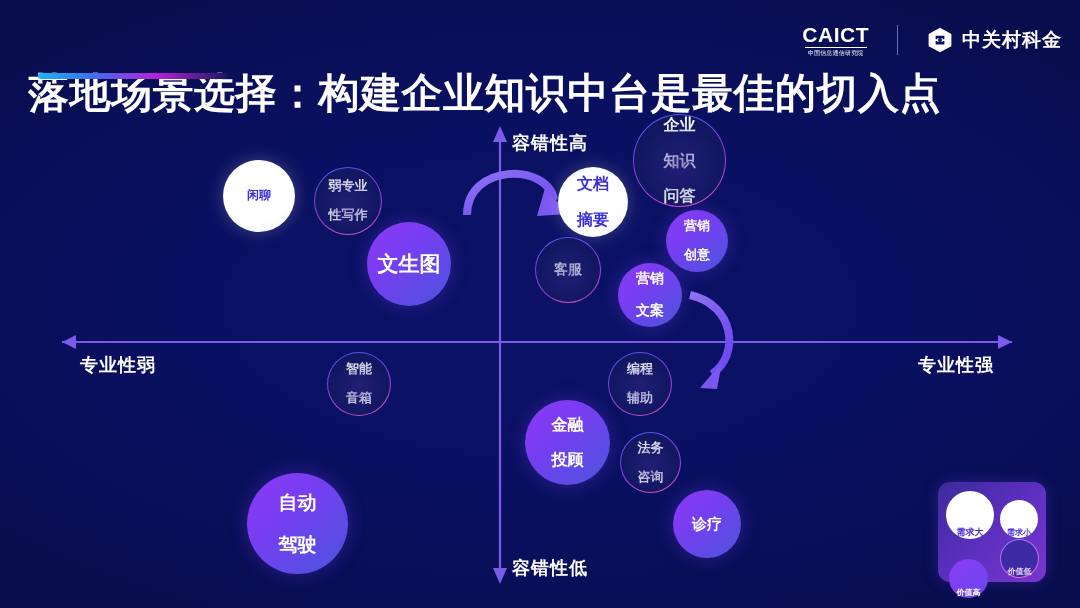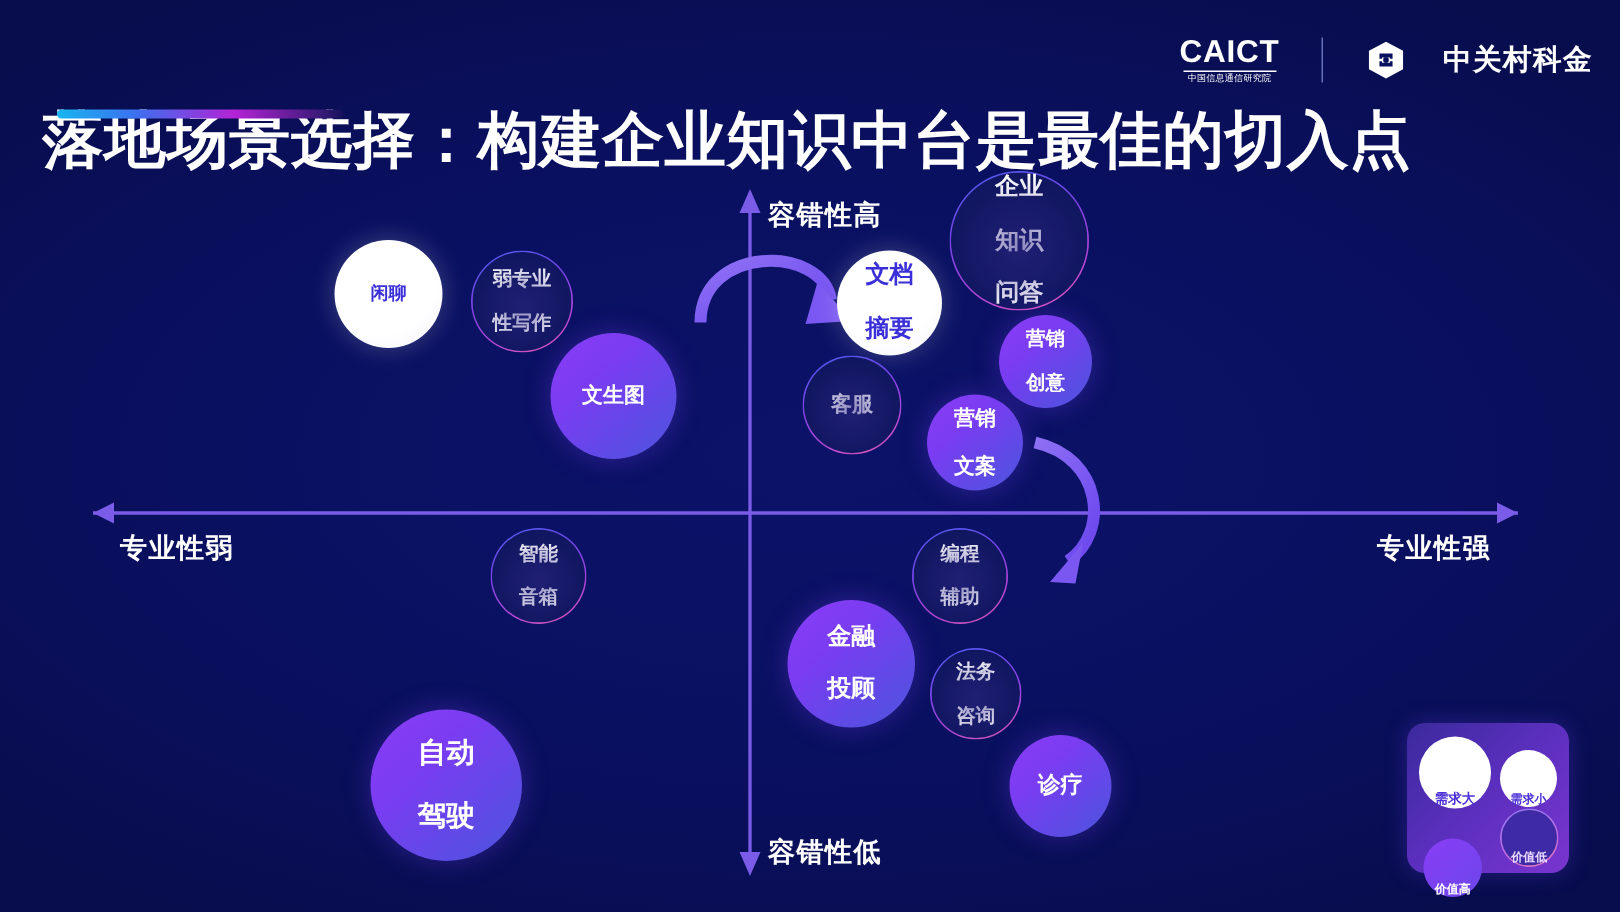--- a/index.html
+++ b/index.html
@@ -37,21 +37,21 @@
   .caict{display:flex;flex-direction:column;align-items:center;line-height:1;}
   .caict-main{
     font-size:21px;font-weight:bold;color:#fff;letter-spacing:0.5px;
     font-family:"Liberation Sans",sans-serif;
   }
   .caict-rule{width:62px;height:1px;background:#fff;margin:2px 0 2px;}
   .caict-sub{font-size:6px;color:#fff;letter-spacing:0.2px;white-space:nowrap;}
   .logo-div{width:1px;height:30px;background:#6470b8;}
   .zgc{display:flex;align-items:center;gap:8px;}
   .zgc-mark{width:28px;height:28px;}
-  .zgc-text{font-size:19px;font-weight:bold;color:#fff;letter-spacing:1px;white-space:nowrap;margin-left:16px;}
+  .zgc-text{font-size:19px;font-weight:bold;color:#fff;letter-spacing:1px;white-space:nowrap;}
 
   
   .axis-svg{position:absolute;left:0;top:0;width:1080px;height:608px;pointer-events:none;}
   .axlabel{
     position:absolute;color:#ffffff;font-size:18px;font-weight:bold;
     letter-spacing:1px;white-space:nowrap;
   }
   .ax-top{left:512px;top:131px;}
   .ax-bottom{left:512px;top:556px;}
   .ax-left{left:80px;top:353px;}
@@ -169,21 +169,21 @@
     <span>闲聊</span>
   </div>
 
   <div class="bubble b-ring" style="left:314px;top:167px;width:68px;height:68px;font-size:13px;">
     <span>
       <span>弱专业</span><br>
       <span>性写作</span>
     </span>
   </div>
 
-  <div class="bubble b-fill" style="left:367px;top:222px;width:84px;height:84px;font-size:14px;">
+  <div class="bubble b-fill" style="left:367px;top:222px;width:84px;height:84px;font-size:21px;">
     <span>文生图</span>
   </div>
 
   <div class="bubble b-white" style="left:558px;top:167px;width:70px;height:70px;font-size:16px;">
     <span>
       <span>文档</span><br>
       <span>摘要</span>
     </span>
   </div>
 

